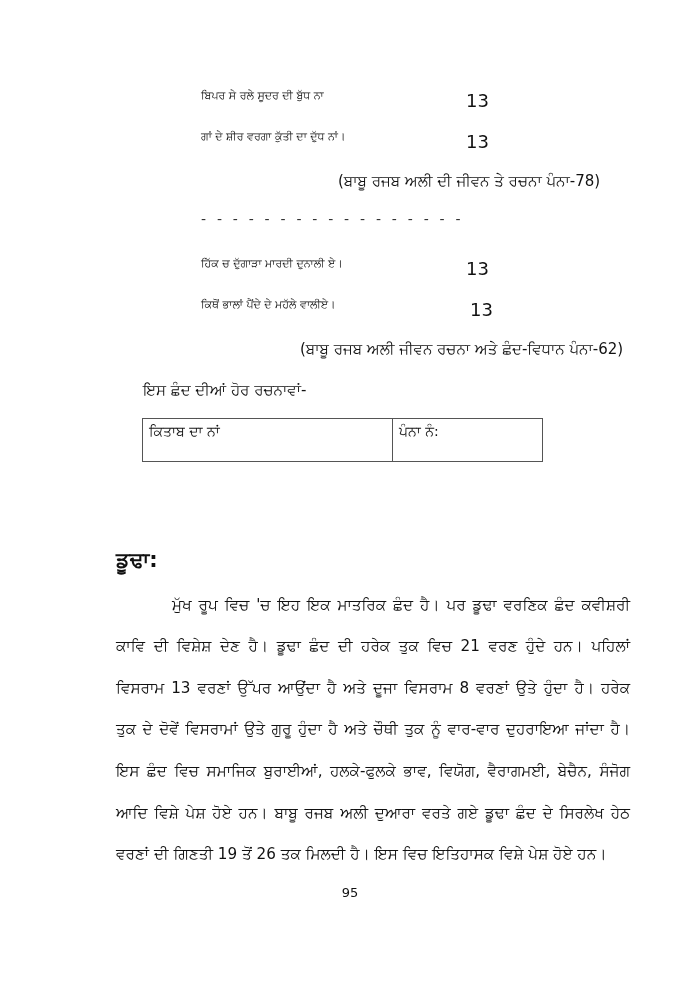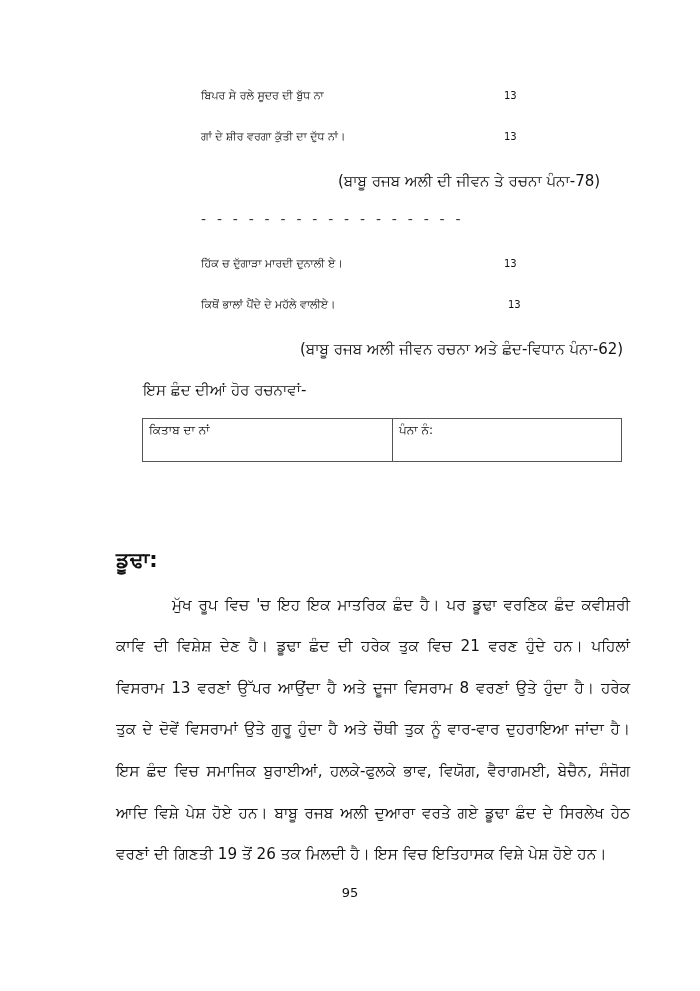--- a/index.html
+++ b/index.html
@@ -11,32 +11,32 @@
       width: 700px;
       height: 991px;
       position: relative;
       overflow: hidden;
       font-family: "DejaVu Sans", "Liberation Sans", sans-serif;
       color: #111111;
       font-size: 15px;
     }
     .abs { position: absolute; white-space: nowrap; }
     .verse-line { left: 201px; font-size: 11px; }
-    .verse-count { font-size: 10px; margin-left: 38px; }
+    .verse-count { font-size: 18px; }
     .citation { font-size: 15px; }
     .dashes { left: 201px; font-size: 14px; letter-spacing: 3.2px; color: #333; }
     .intro { left: 143px; font-size: 15px; }
 
     table.works {
       position: absolute;
       left: 142px;
       top: 418px;
-      width: 480px;
+      width: 401px;
       border-collapse: collapse;
-      font-size: 12px;
+      font-size: 14px;
     }
     table.works td {
       border: 1.5px solid #555;
       vertical-align: top;
       padding: 4px 6px;
       height: 34px;
     }
     table.works td.c1 { width: 237px; }
 
     .section-heading {

